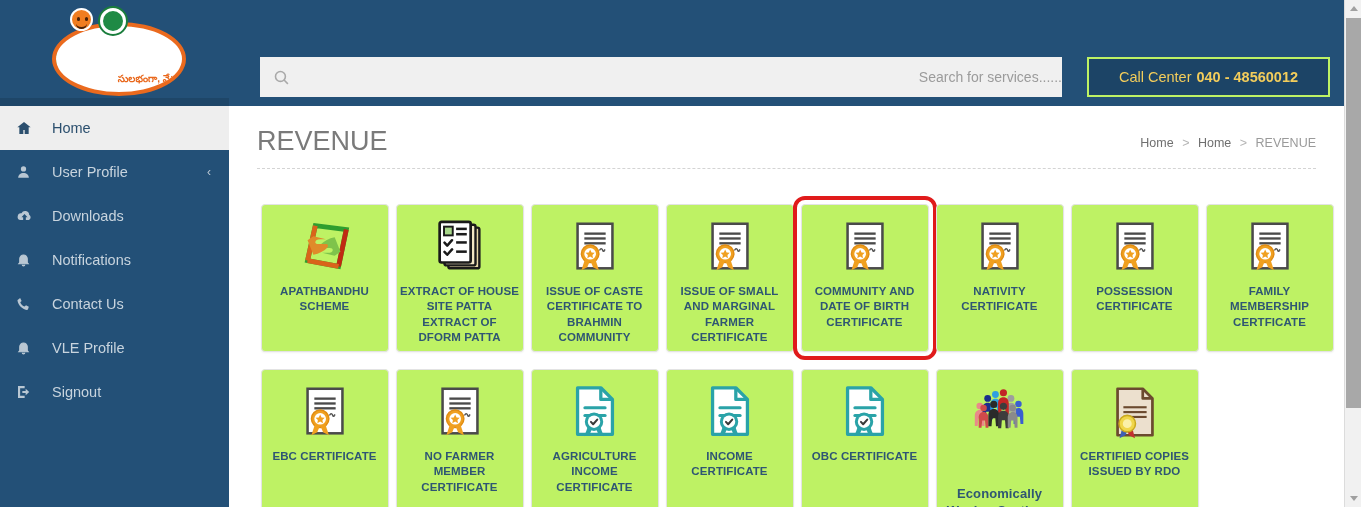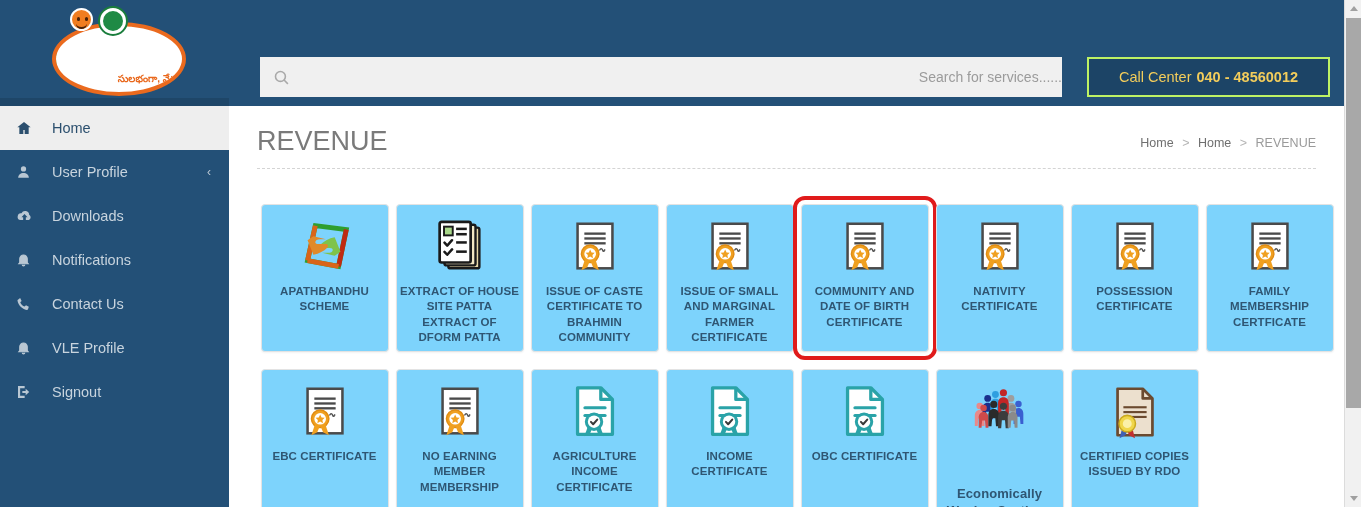--- a/index.html
+++ b/index.html
@@ -151,21 +151,21 @@
     width: 1080px;
     display: flex; flex-wrap: wrap;
   }
   .cardslot {
     width: 135px; height: 165px;
     display: flex; align-items: flex-start; justify-content: center;
     position: relative;
   }
   .card {
     width: 128px; height: 148px;
-    background: #7dd3fc; border: 1px solid #e3e3e3; border-radius: 4px;
+    background: #bef264; border: 1px solid #e3e3e3; border-radius: 4px;
     box-shadow: 0 1px 2px rgba(0,0,0,0.05);
     display: flex; flex-direction: column; align-items: center;
     padding-top: 11px; cursor: pointer; overflow: hidden;
   }
   .cardslot.highlight .card {
     outline: 4px solid #e01b1b;
     outline-offset: 4px;
   }
   .card-icon { width: 62px; height: 62px; position: relative; }
   .card-label {
@@ -478,21 +478,21 @@
         <rect x="21" y="17" width="22" height="2.4" fill="#4a4a4a"></rect>
         <rect x="21" y="22" width="22" height="2.4" fill="#4a4a4a"></rect>
         <rect x="21" y="27" width="22" height="2.4" fill="#4a4a4a"></rect>
         <path d="M37 35c1.5-2 2.5-1 3 .5.4 1.2 1.5 1 2-0.5" fill="none" stroke="#5a5a5a" stroke-width="1.6" stroke-linecap="round"></path>
         <circle cx="27" cy="39" r="9" fill="#f0a020" stroke="#e08c12" stroke-width="1.5"></circle>
         <circle cx="27" cy="39" r="6" fill="#ffffff"></circle>
         <path d="M27 34.6l1.45 2.95 3.25.47-2.35 2.3.55 3.23L27 41.93l-2.9 1.62.55-3.23-2.35-2.3 3.25-.47z" fill="#f0a020"></path>
         <path d="M21.5 45 L18 56 L24 53 L26.5 47z" fill="#f0a020"></path>
         <path d="M32.5 45 L36 56 L30 53 L27.5 47z" fill="#f0a020"></path>
       </svg></div>
-            <div class="card-label">NO EARNING MEMBER MEMBERSHIP</div>
+            <div class="card-label">NO FARMER MEMBER CERTIFICATE</div>
           </div>
         </div>
         <div class="cardslot">
           <div class="card">
             <div class="card-icon">
       <svg viewBox="0 0 64 64" width="62" height="62">
         <path d="M14 7h24l12 12v36H14z" fill="#ffffff" stroke="#2aa3a8" stroke-width="3.4" stroke-linejoin="round"></path>
         <path d="M38 7v12h12" fill="none" stroke="#2aa3a8" stroke-width="3.4" stroke-linejoin="round"></path>
         <rect x="20" y="26" width="24" height="3.2" rx="1.6" fill="#2aa3a8"></rect>
         <rect x="20" y="34" width="24" height="3.2" rx="1.6" fill="#2aa3a8"></rect>

